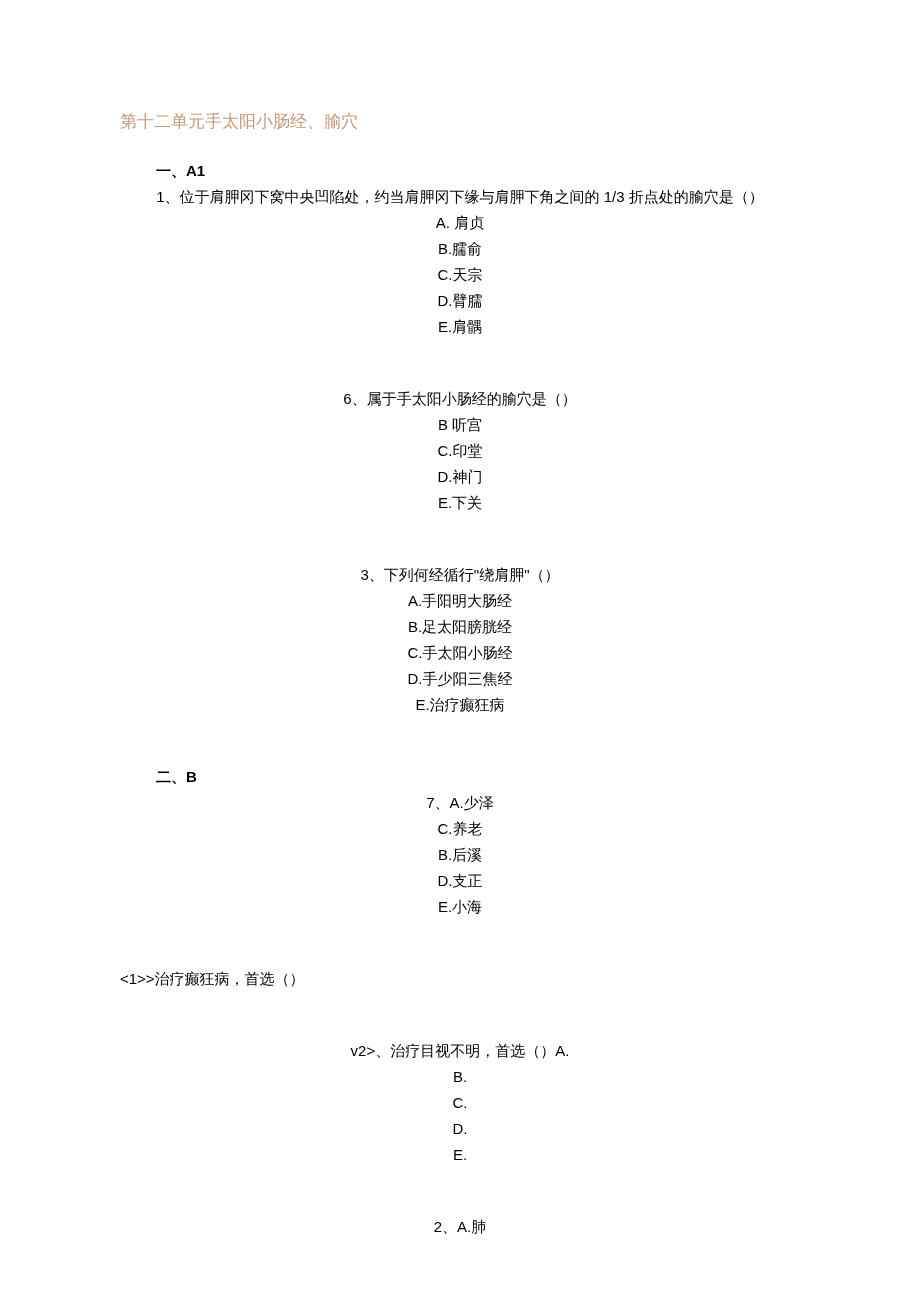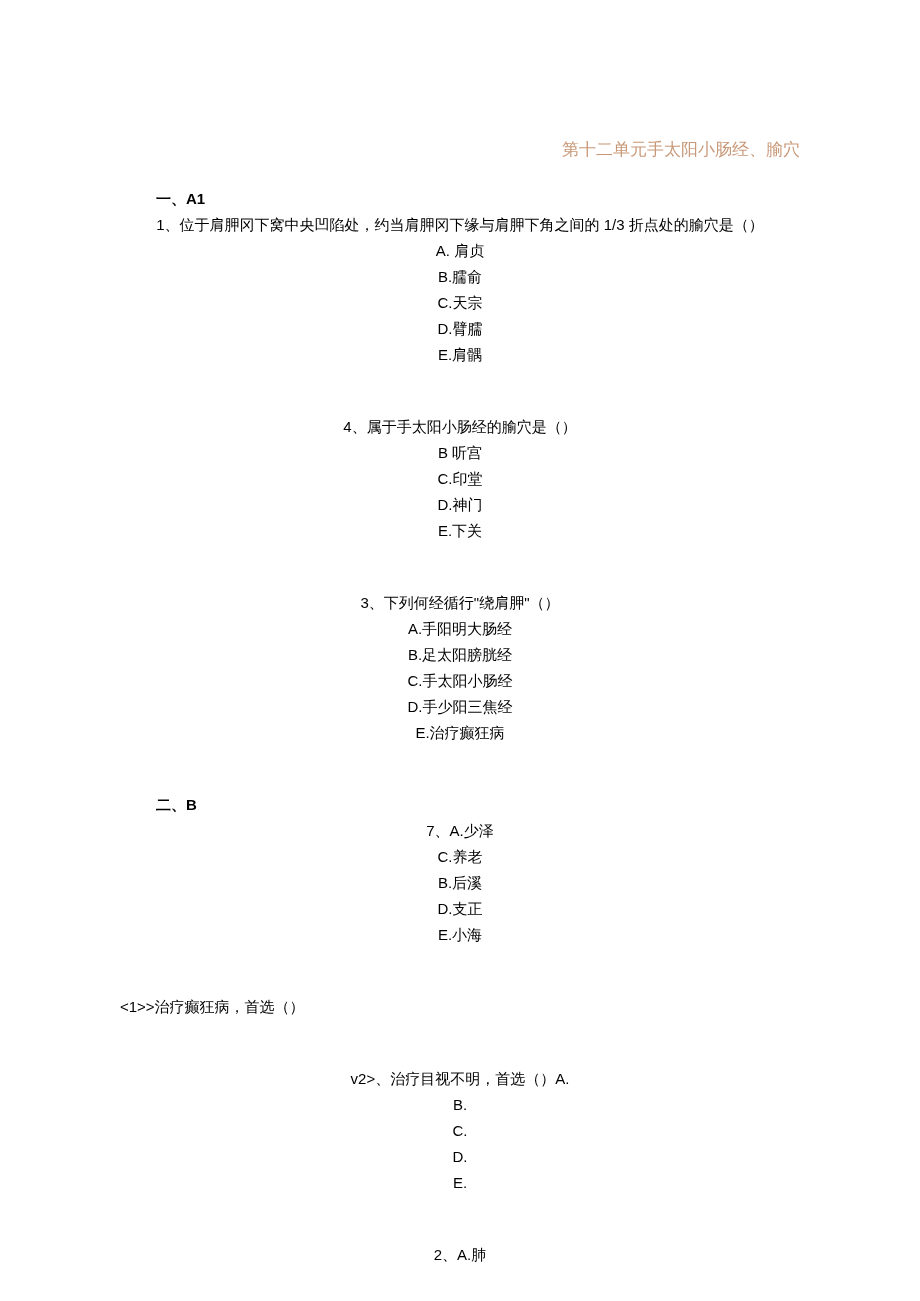--- a/index.html
+++ b/index.html
@@ -11,25 +11,24 @@
       width: 920px;
       min-height: 1301px;
       background: #ffffff;
       font-family: "Microsoft YaHei", "SimSun", sans-serif;
       font-size: 15px;
       color: #000000;
       padding: 108px 120px 60px 120px;
       line-height: 1.6;
     }
     .title {
-      text-align: right;
+      text-align: left;
       color: #c89878;
       font-size: 17px;
       margin-bottom: 24px;
-      margin-top: 28px;
     }
     .section-header {
       font-weight: bold;
       margin-bottom: 2px;
       margin-left: 36px;
     }
     .question-block {
       margin-bottom: 48px;
       text-align: center;
     }
@@ -53,21 +52,21 @@
 <div class="question-block">
   <div class="question-text">1、位于肩胛冈下窝中央凹陷处，约当肩胛冈下缘与肩胛下角之间的 1/3 折点处的腧穴是（）</div>
   <div class="option">A. 肩贞</div>
   <div class="option">B.臑俞</div>
   <div class="option">C.天宗</div>
   <div class="option">D.臂臑</div>
   <div class="option">E.肩髃</div>
 </div>
 
 <div class="question-block">
-  <div class="question-text">4、属于手太阳小肠经的腧穴是（）</div>
+  <div class="question-text">6、属于手太阳小肠经的腧穴是（）</div>
   <div class="option">B 听宫</div>
   <div class="option">C.印堂</div>
   <div class="option">D.神门</div>
   <div class="option">E.下关</div>
 </div>
 
 <div class="question-block">
   <div class="question-text">3、下列何经循行"绕肩胛"（）</div>
   <div class="option">A.手阳明大肠经</div>
   <div class="option">B.足太阳膀胱经</div>

